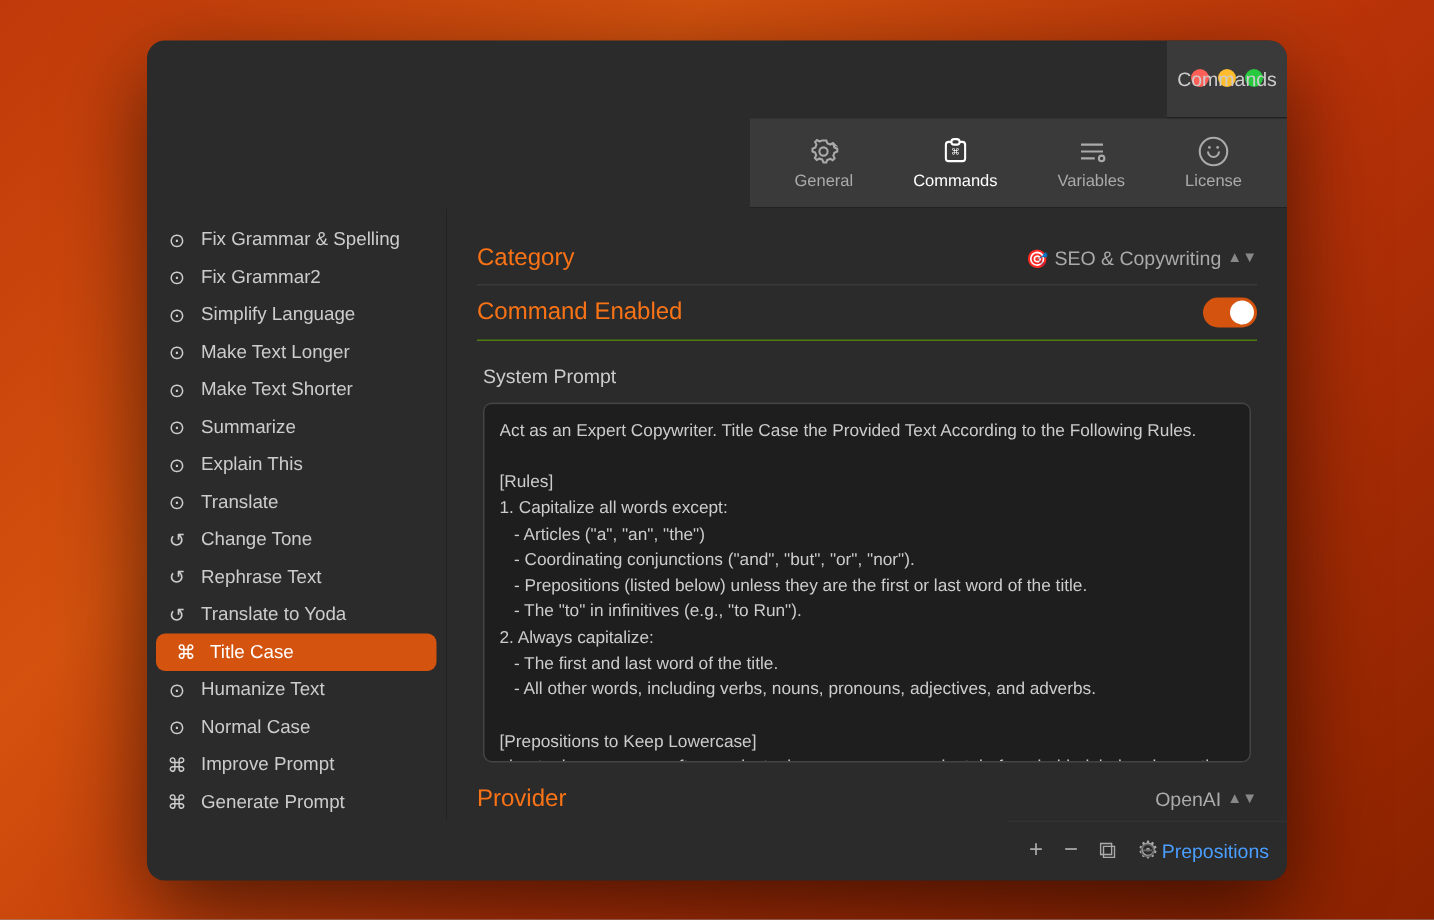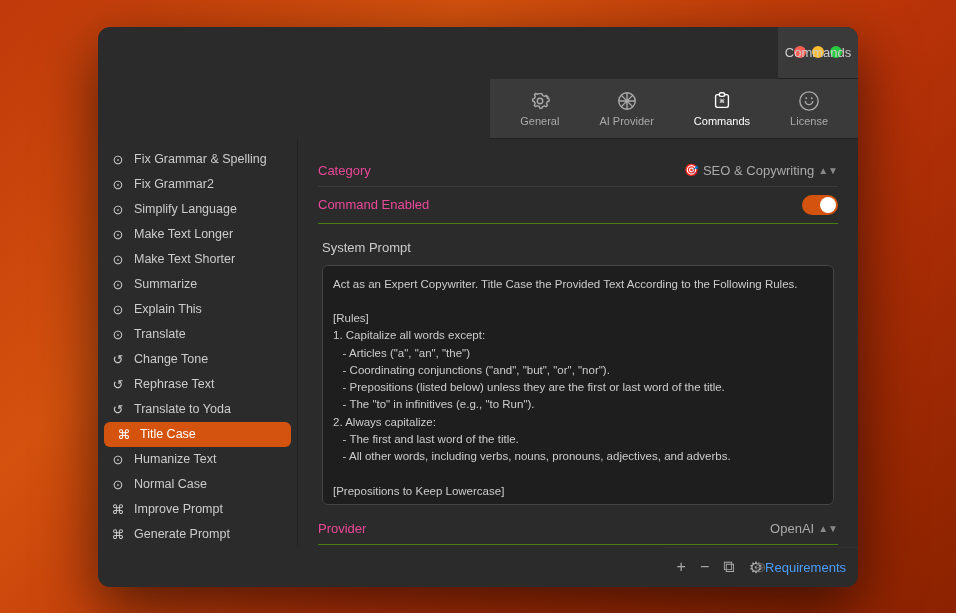--- a/index.html
+++ b/index.html
@@ -122,22 +122,22 @@
     }
     .row {
       display: flex;
       align-items: center;
       justify-content: space-between;
       padding: 8px 0;
       border-bottom: 1px solid #4d7c0f;
     }
     .row:last-child { border-bottom: none; }
     .row-label {
-      color: #ec4899;
-      font-size: 13px;
+      color: #f97316;
+      font-size: 16px;
     }
     .toggle {
       width: 36px;
       height: 20px;
       background: #d4530e;
       border-radius: 10px;
       position: relative;
       cursor: pointer;
     }
     .toggle::after {
@@ -241,36 +241,36 @@
 
 
     <div class="toolbar-item">
       <svg viewBox="0 0 24 24" fill="none" stroke="currentColor" stroke-width="1.5">
         <circle cx="12" cy="12" r="3"></circle>
           <path d="M19.1 7a8 8 0 0 1 .8 2.1L22 10v2l-2.1.9a8 8 0 0 1-.8 2.1l1 1.9-1.4 1.4-1.9-1a8 8 0 0 1-2.1.8L14 20h-2l-.9-2.1a8 8 0 0 1-2.1-.8l-1.9 1L5.7 16.7l1-1.9A8 8 0 0 1 5.9 12.8L4 12v-2l2.1-.9A8 8 0 0 1 6.9 7L5.9 5.1 7.3 3.7l1.9 1A8 8 0 0 1 11.1 4H14l.9 2.1A8 8 0 0 1 17 6.9l1.9-1 1.4 1.4z"></path>
       </svg>
       <span>General</span>
     </div>
 
-    <div class="toolbar-item">
-      <svg viewBox="0 0 24 24" fill="none" stroke="currentColor" stroke-width="1.5">
-        <circle cx="12" cy="12" r="9"></circle>
-          <path d="M12 3v18M3 12h18M5.6 5.6l12.8 12.8M18.4 5.6L5.6 18.4"></path>
-      </svg>
-      <span>AI Provider</span>
-    </div>
 
     <div class="toolbar-item active">
       <svg viewBox="0 0 24 24" fill="none" stroke="currentColor" stroke-width="1.5">
         <path d="M9 5H7a2 2 0 0 0-2 2v10a2 2 0 0 0 2 2h10a2 2 0 0 0 2-2V7a2 2 0 0 0-2-2h-2M9 5a2 2 0 0 0 2 2h2a2 2 0 0 0 2-2M9 5a2 2 0 0 1 2-2h2a2 2 0 0 1 2 2"></path>
         <text x="12" y="15" text-anchor="middle" font-size="9" stroke="none" fill="currentColor" font-family="monospace">⌘</text>
       </svg>
       <span>Commands</span>
     </div>
 
+    <div class="toolbar-item">
+      <svg viewBox="0 0 24 24" fill="none" stroke="currentColor" stroke-width="1.5">
+        <path d="M4 7h16M4 12h16M4 17h10"></path>
+        <circle cx="19" cy="17" r="2"></circle>
+      </svg>
+      <span>Variables</span>
+    </div>
 
 
     <div class="toolbar-item">
       <svg viewBox="0 0 24 24" fill="none" stroke="currentColor" stroke-width="1.5">
         <path d="M12 2C6.5 2 2 6.5 2 12s4.5 10 10 10 10-4.5 10-10S17.5 2 12 2z"></path>
         <path d="M8 12a4 4 0 0 0 8 0"></path>
         <circle cx="9" cy="9" r="1" fill="currentColor" stroke="none"></circle>
         <circle cx="15" cy="9" r="1" fill="currentColor" stroke="none"></circle>
       </svg>
       <span>License</span>
@@ -411,15 +411,15 @@
   <div class="footer" style="position: relative;">
     <div class="footer-left">
       <span class="footer-btn">+</span>
       <span class="footer-btn">−</span>
       <span class="footer-btn">⧉</span>
       <span class="footer-btn">⚙</span>
     </div>
     <div class="footer-center">
       <span class="scrollbar-indicator">⊖</span>
     </div>
-    <span class="footer-doc">Requirements</span>
+    <span class="footer-doc">Prepositions</span>
   </div>
 </div>
 
 </body></html>

